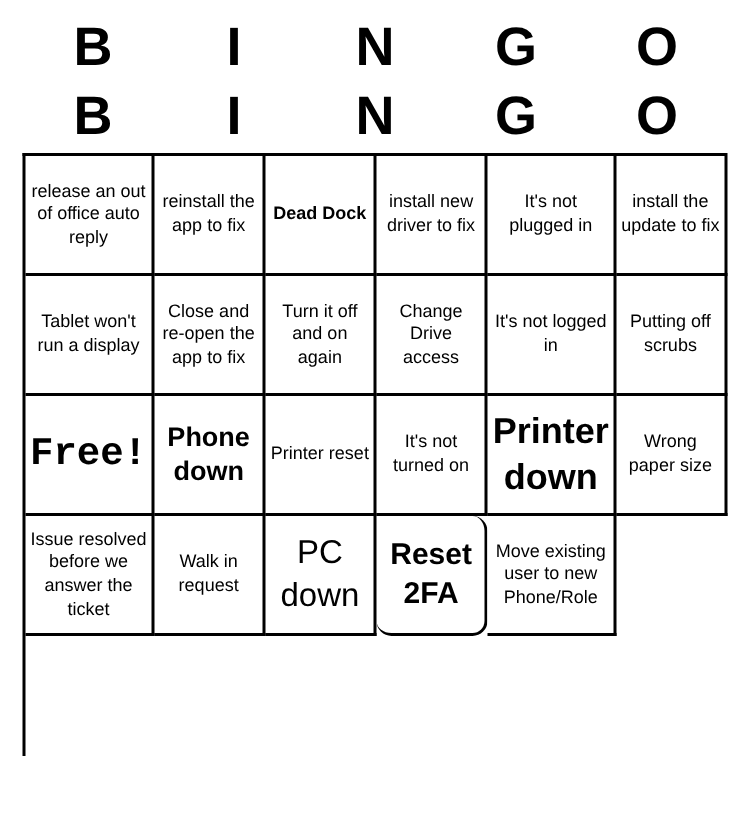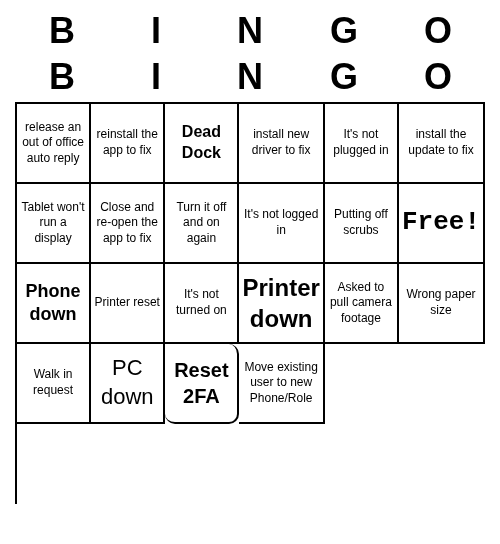--- a/index.html
+++ b/index.html
@@ -41,21 +41,21 @@
       display: flex;
       align-items: center;
       justify-content: center;
       text-align: center;
       padding: 4px 3px;
       min-height: 80px;
       font-size: 12px;
       line-height: 1.3;
     }
     .cell.large-text {
-      font-size: 16px;
+      font-size: 12px;
       font-weight: bold;
     }
     .cell.free {
       font-size: 26px;
       font-weight: bold;
       font-family: Liberation Mono, monospace;
     }
     .cell.reset-2fa {
       font-size: 20px;
       font-weight: bold;
@@ -98,27 +98,28 @@
   <div id="bingo-grid" class="grid">
       <div class="cell normal">release an out of office auto reply</div>
       <div class="cell normal">reinstall the app to fix</div>
       <div class="cell large-text">Dead Dock</div>
       <div class="cell normal">install new driver to fix</div>
       <div class="cell normal">It's not plugged in</div>
       <div class="cell normal">install the update to fix</div>
       <div class="cell normal">Tablet won't run a display</div>
       <div class="cell normal">Close and re-open the app to fix</div>
       <div class="cell normal">Turn it off and on again</div>
+      <div class="cell normal">Change Drive access</div>
       <div class="cell normal">It's not logged in</div>
       <div class="cell normal">Putting off scrubs</div>
       <div class="cell free">Free!</div>
       <div class="cell phone-down">Phone down</div>
       <div class="cell normal">Printer reset</div>
       <div class="cell normal">It's not turned on</div>
       <div class="cell printer-down">Printer down</div>
-      <div class="cell normal">Asked to pull camera footage</div>
       <div class="cell normal">Wrong paper size</div>
+      <div class="cell normal">Issue resolved before we answer the ticket</div>
       <div class="cell normal">Walk in request</div>
       <div class="cell pc-down">PC down</div>
       <div class="cell reset-2fa">Reset 2FA</div>
       <div class="cell normal">Move existing user to new Phone/Role</div>
     </div>
 </div>
 
 </body></html>

